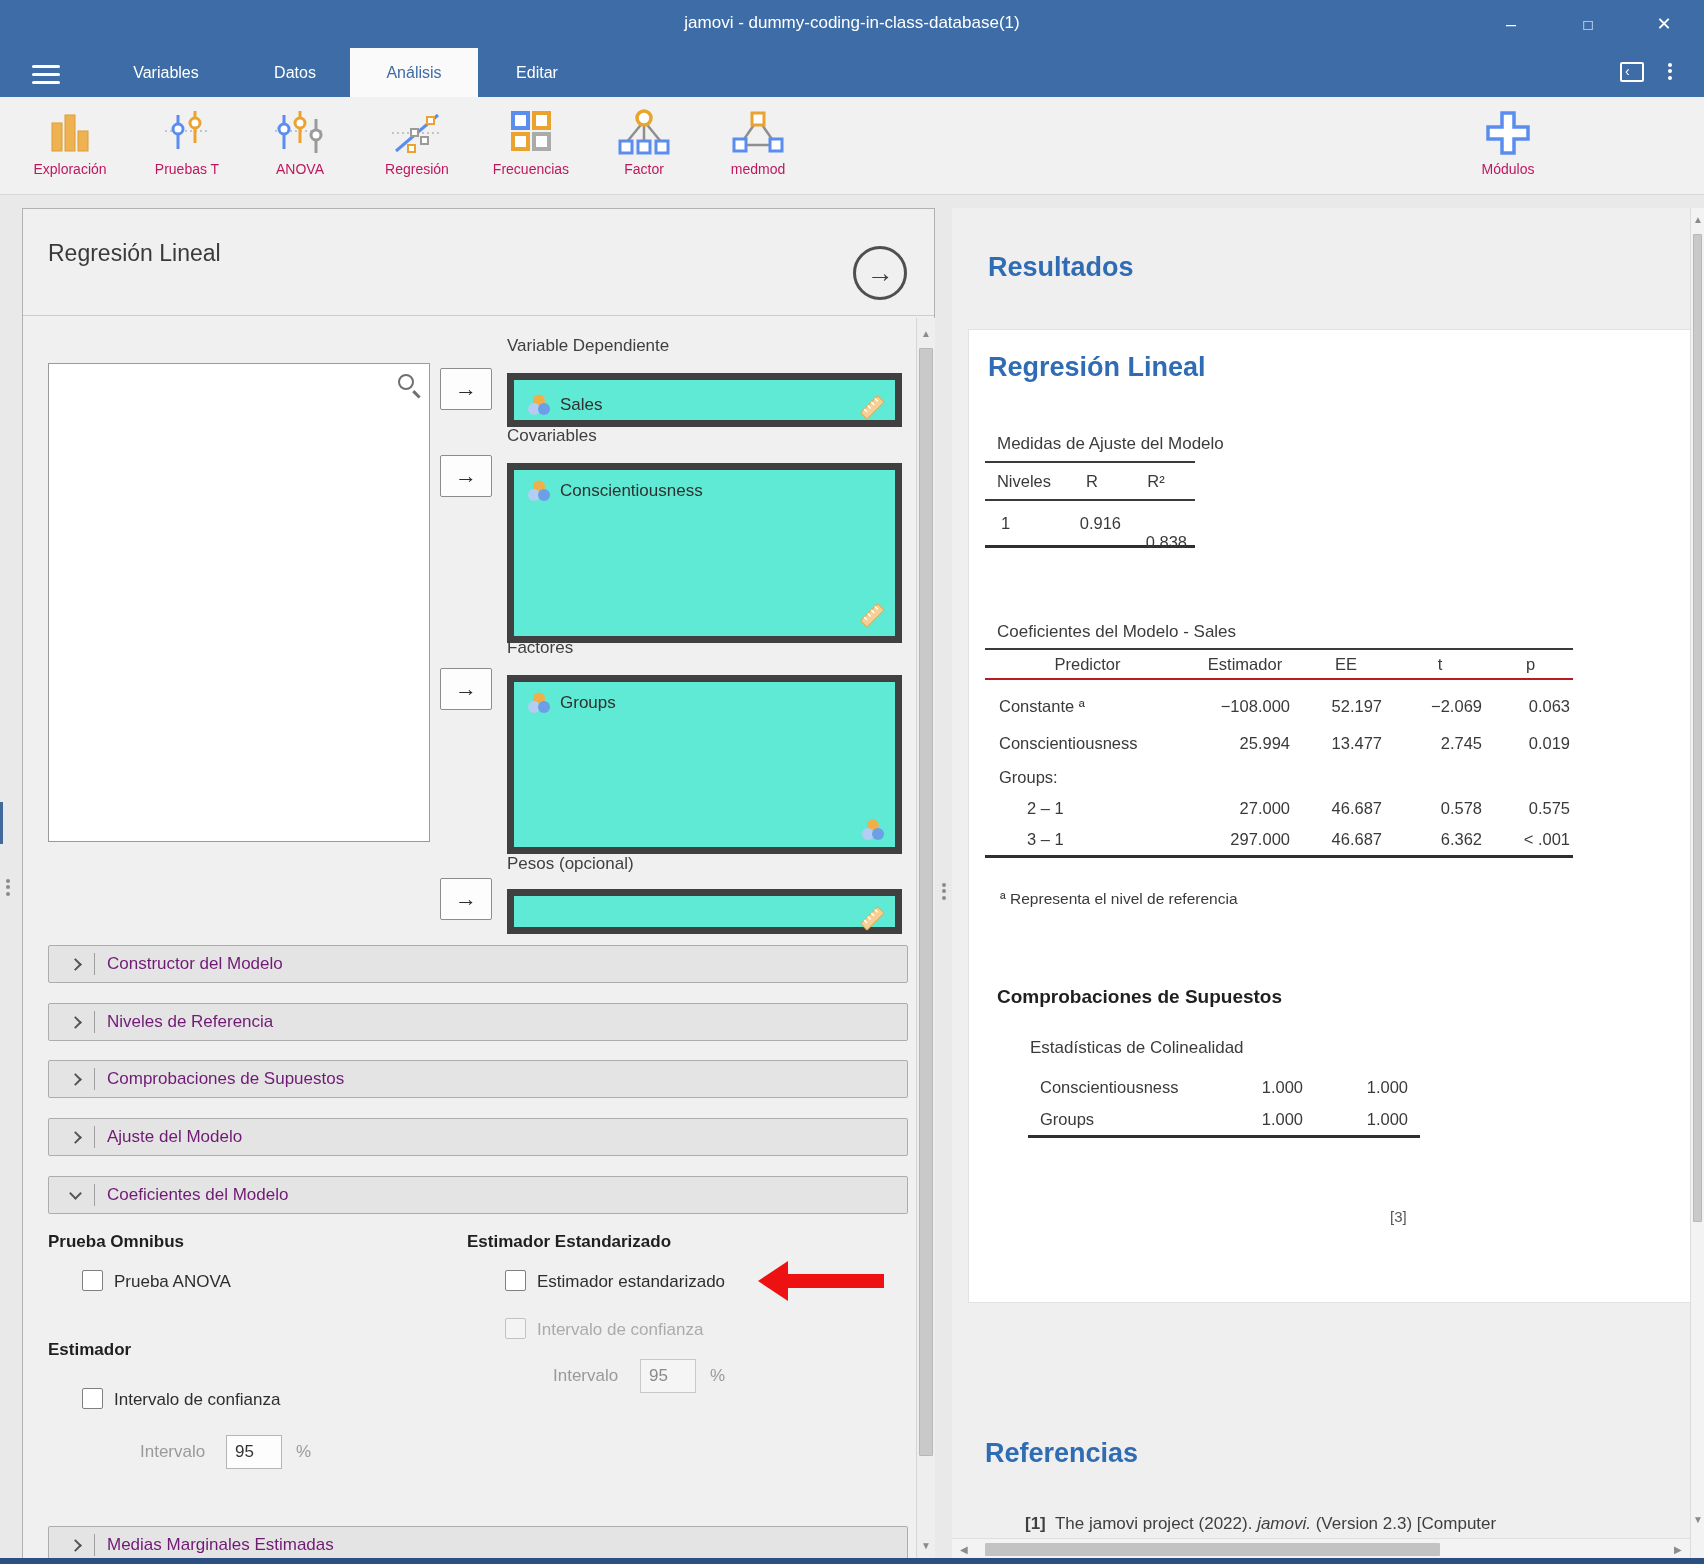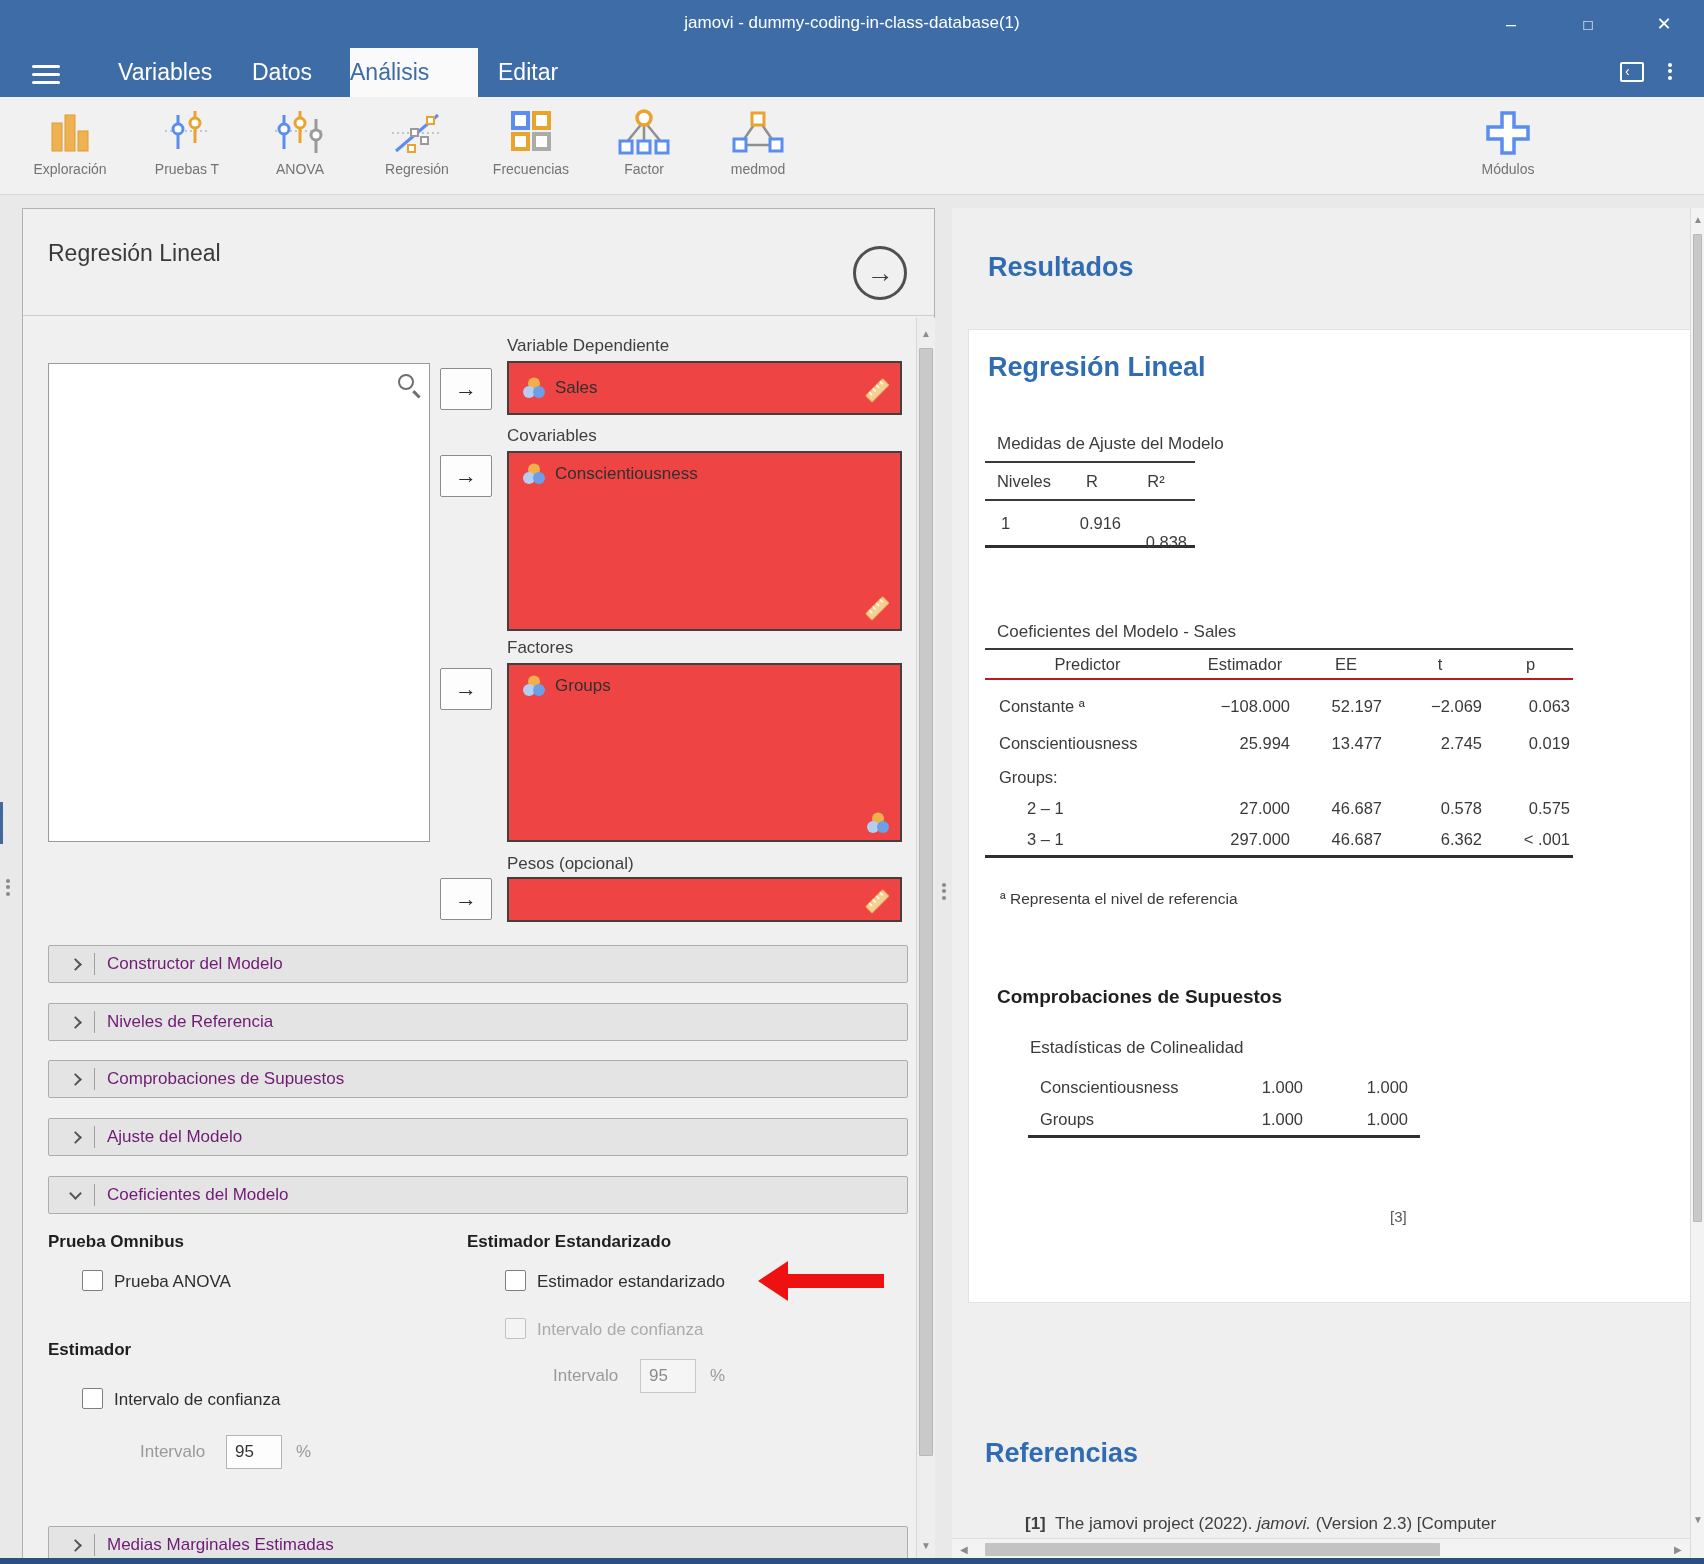--- a/index.html
+++ b/index.html
@@ -5,46 +5,46 @@
   * { margin:0; padding:0; box-sizing:border-box; }
   html,body { width:1704px; height:1564px; }
   body { font-family:"Liberation Sans", sans-serif; position:relative; background:#e9e9e9; overflow:hidden; }
   .abs { position:absolute; }
 
   
   .titlebar { left:0; top:0; width:1704px; height:48px; background:#3d6ca6; }
   .titlebar .title { width:100%; text-align:center; top:13px; color:#fff; font-size:17px; }
   .winbtn { top:0; height:48px; width:44px; color:#fff; font-size:18px; display:flex; align-items:center; justify-content:center; }
   .tabsrow { left:0; top:48px; width:1704px; height:49px; background:#3d6ca6; }
-  .tab { top:48px; height:49px; display:flex; align-items:center; justify-content:flex-start; color:#fff; font-size:23px; }
+  .tab { top:48px; height:49px; display:flex; align-items:center; justify-content:center; color:#fff; font-size:16px; }
   .tab.active { background:#fafafa; color:#3d6ca6; }
   .hamburger div { width:28px; height:3.5px; background:#fff; border-radius:2px; margin:4.5px 0; }
   .dotcol div { width:4px; height:4px; border-radius:50%; margin:2.5px 0; }
   .paneltoggle { width:24px; height:20px; border:2px solid #fff; border-radius:2px; color:#fff; font-size:14px; line-height:15px; text-align:left; padding-left:3px; }
 
   
   .toolbar { left:0; top:97px; width:1704px; height:98px; background:#f1f1f2; border-bottom:1px solid #d7d7d7; }
   .tbitem { top:103px; width:104px; height:88px; display:flex; flex-direction:column; align-items:center; }
   .tbitem .ic { height:52px; display:flex; align-items:flex-end; justify-content:center; }
-  .tbitem .lb { font-size:14px; color:#737373; margin-top:6px; white-space:nowrap; }
+  .tbitem .lb { font-size:14px; color:#be185d; margin-top:6px; white-space:nowrap; }
 
   
   .opanel { left:22px; top:208px; width:913px; height:1356px; background:#f0f0f0; border:1px solid #b2b2b2; }
   .opanel-title { left:48px; top:240px; font-size:23px; color:#3a3a3a; }
   .hdr-divider { left:23px; top:315px; width:911px; height:1px; background:#cdcdcd; }
   .circlebtn { left:853px; top:246px; width:54px; height:54px; border:3px solid #4f4f4f; border-radius:50%; background:#f0f0f0; color:#3f3f3f; font-size:27px; display:flex; align-items:center; justify-content:center; }
   .vscroll { left:916px; top:318px; width:19px; height:1240px; background:#eeeeef; border-left:1px solid #d6d6d6; }
   .sb-arrow { color:#8b8b8b; font-size:10px; }
   .thumb-v { background:#c9c9c9; border:1px solid #b7b7b7; border-radius:1px; }
   .listbox { left:48px; top:363px; width:382px; height:479px; background:#fff; border:1px solid #9a9a9a; }
   .mag { width:16px; height:16px; border:2.5px solid #6f6f6f; border-radius:50%; }
   .mag::after { content:""; position:absolute; width:2.5px; height:9px; background:#6f6f6f; left:15px; top:14px; transform:rotate(-45deg); }
   .movebtn { width:52px; height:42px; background:#fdfdfd; border:1px solid #8c8c8c; border-radius:2px; color:#2d2d2d; font-size:22px; display:flex; align-items:center; justify-content:center; }
   .flabel { font-size:17px; color:#3f3f3f; }
-  .fieldbox { background:#ef4444; border:2px solid #404040; }
+  .fieldbox { background:#5eead4; border:7px solid #404040;margin-top:12px; }
   .varitem { display:flex; align-items:center; gap:9px; font-size:17px; color:#303030; padding:10px 0 0 13px; }
   .secbar { left:48px; width:860px; height:38px; background:#e4e4e4; border:1px solid #adadad; border-radius:2px; display:flex; align-items:center; }
   .secbar .chev { width:9px; height:9px; border-right:2.5px solid #555; border-bottom:2.5px solid #555; margin-left:22px; transform:rotate(-45deg); }
   .secbar .chev.down { transform:rotate(45deg); margin-top:-4px; }
   .secbar .vline { width:1px; height:22px; background:#9f9f9f; margin:0 12px 0 14px; }
   .secbar .slb { font-size:17px; color:#701a75; }
   .opt-h { font-size:17px; font-weight:bold; color:#1f1f1f; }
   .cb { width:21px; height:21px; background:#fff; border:1.5px solid #7f7f7f; border-radius:2px; }
   .cb.dis { border-color:#c2c2c2; background:#f4f4f4; }
   .cblabel { font-size:17px; color:#2e2e2e; }

